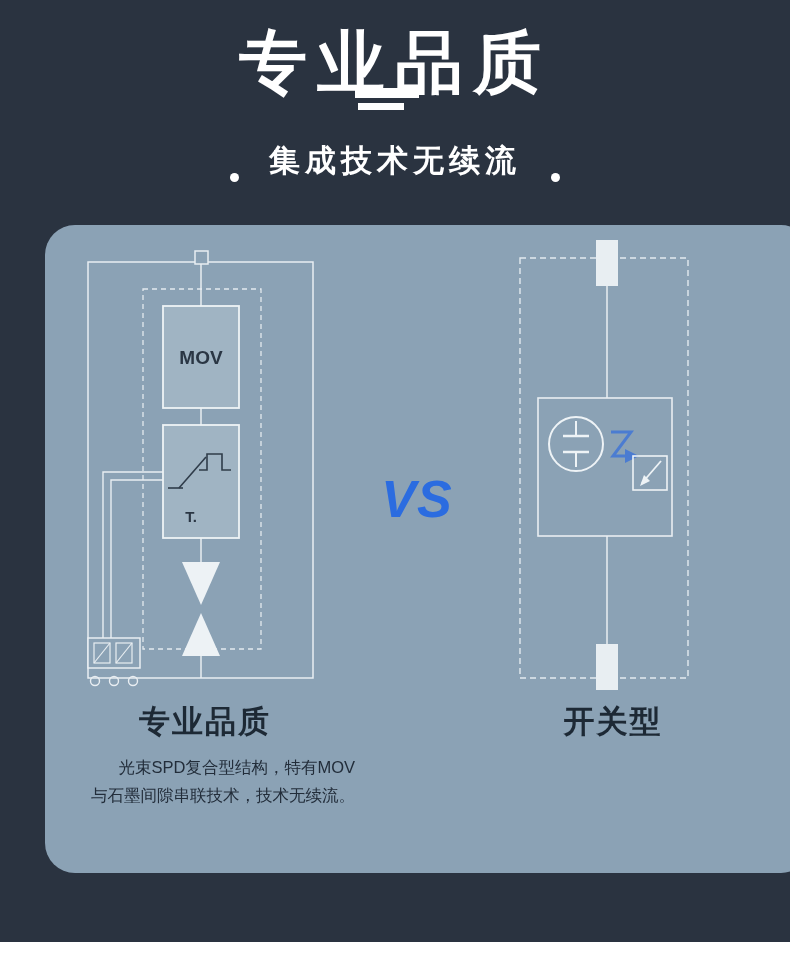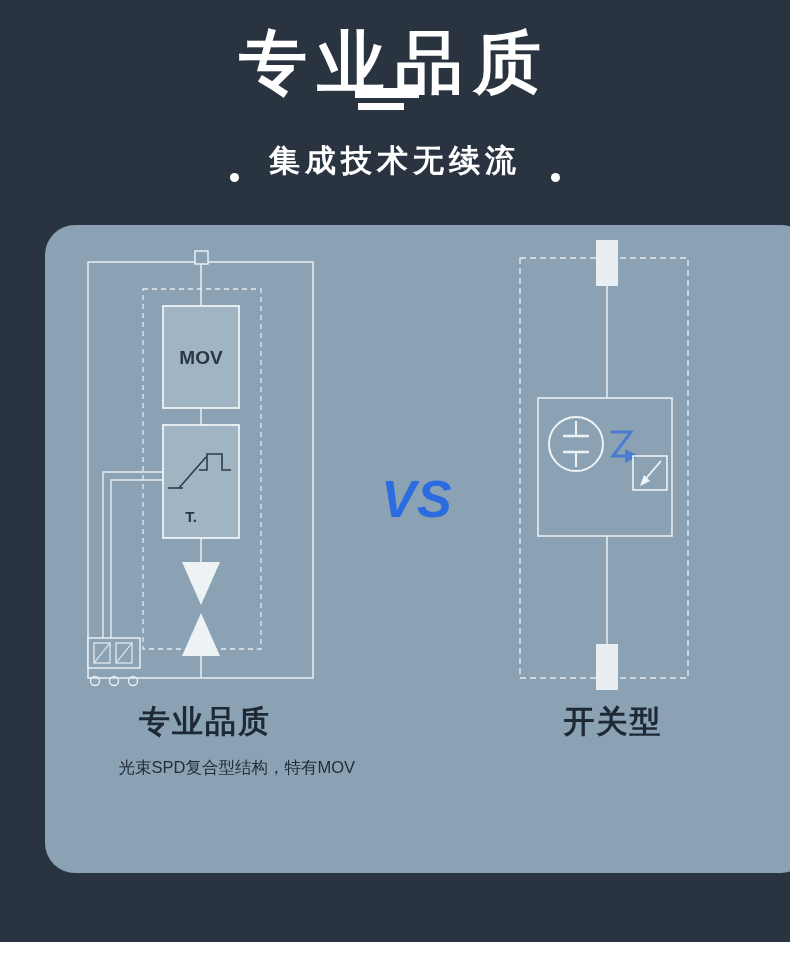--- a/index.html
+++ b/index.html
@@ -151,16 +151,17 @@
 
     <line x1="92" y1="296" x2="92" y2="404" stroke="#e9eef2" stroke-width="1.5"></line>
     <rect x="81" y="404" width="22" height="46" fill="#e8eef2"></rect>
   </svg>
 
   <div class="side-title left">专业品质</div>
   <div class="side-title right">开关型</div>
 
   <div class="side-desc left">
     <div>光束SPD复合型结构，特有MOV</div>
+    <div>与石墨间隙串联技术，技术无续流。</div>
   </div>
 </div>
 
 <div class="bottom-strip"></div>
 
 </body></html>

